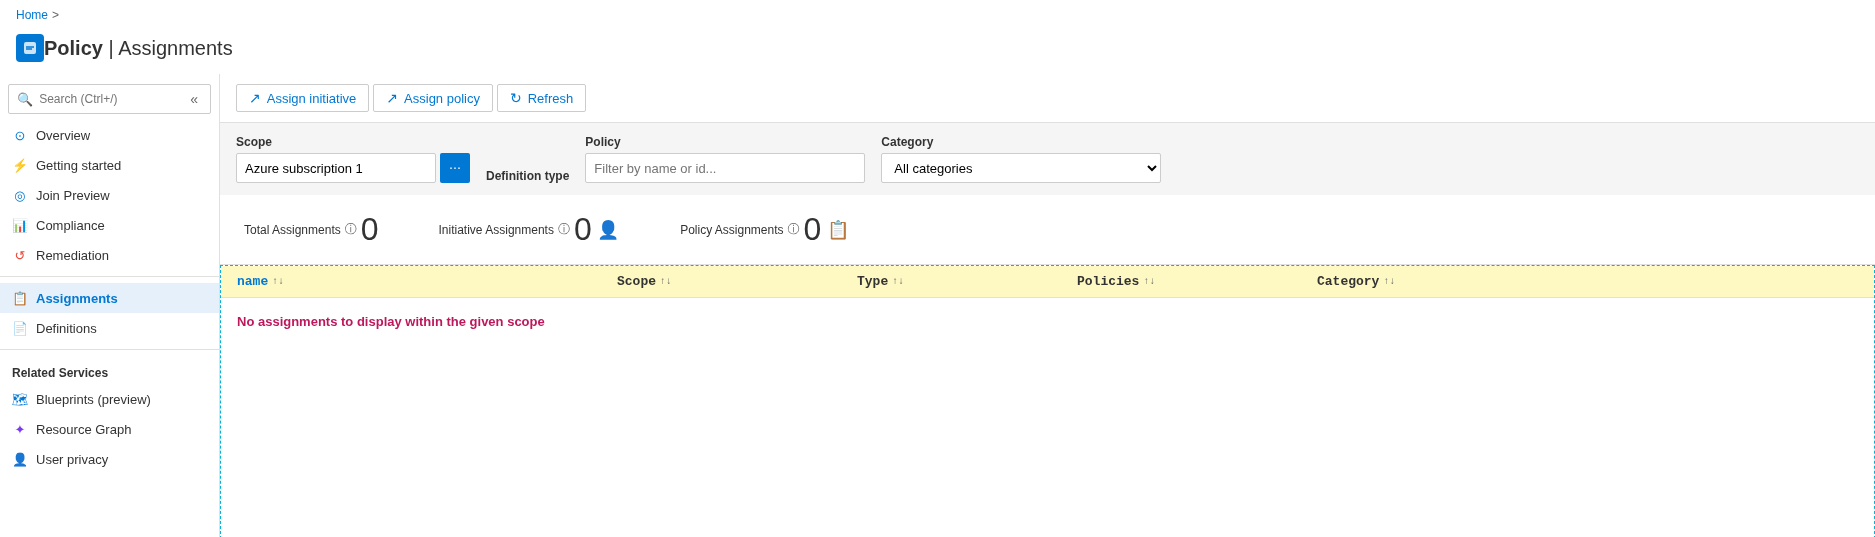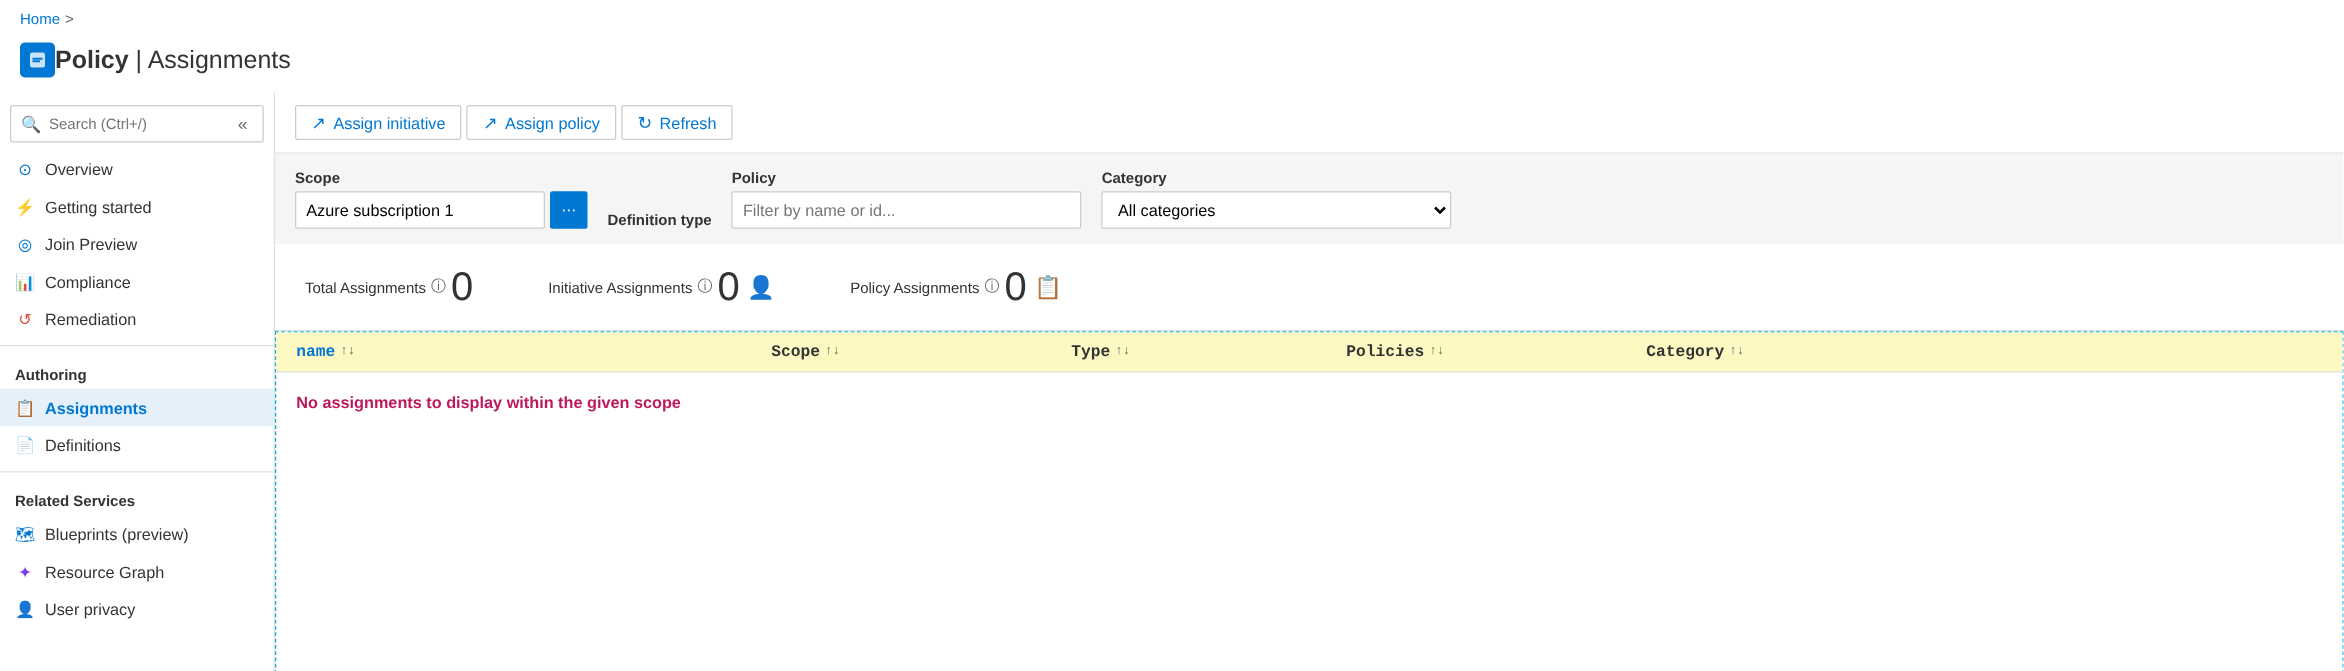--- a/index.html
+++ b/index.html
@@ -114,21 +114,20 @@
     <div class="sidebar-item">
       <span class="icon-circle" style="color:#0078d4;">📊</span>
       <span>Compliance</span>
     </div>
     <div class="sidebar-item">
       <span class="icon-circle" style="color:#e74c3c;">↺</span>
       <span>Remediation</span>
     </div>
 
     <hr class="sidebar-divider">
-    <div class="sidebar-section-label">Authoring</div>
 
     <div class="sidebar-item active">
       <span class="icon-circle" style="color:#0078d4;">📋</span>
       <span>Assignments</span>
     </div>
     <div class="sidebar-item">
       <span class="icon-circle" style="color:#0078d4;">📄</span>
       <span>Definitions</span>
     </div>
 

